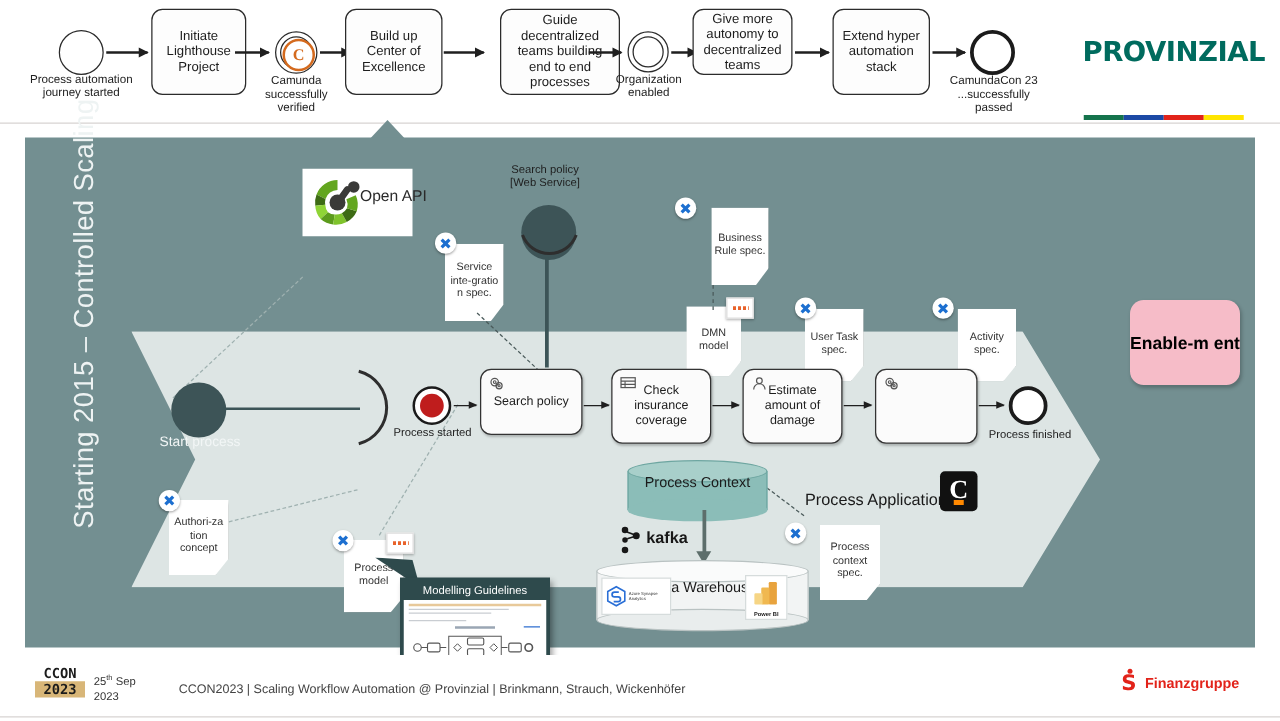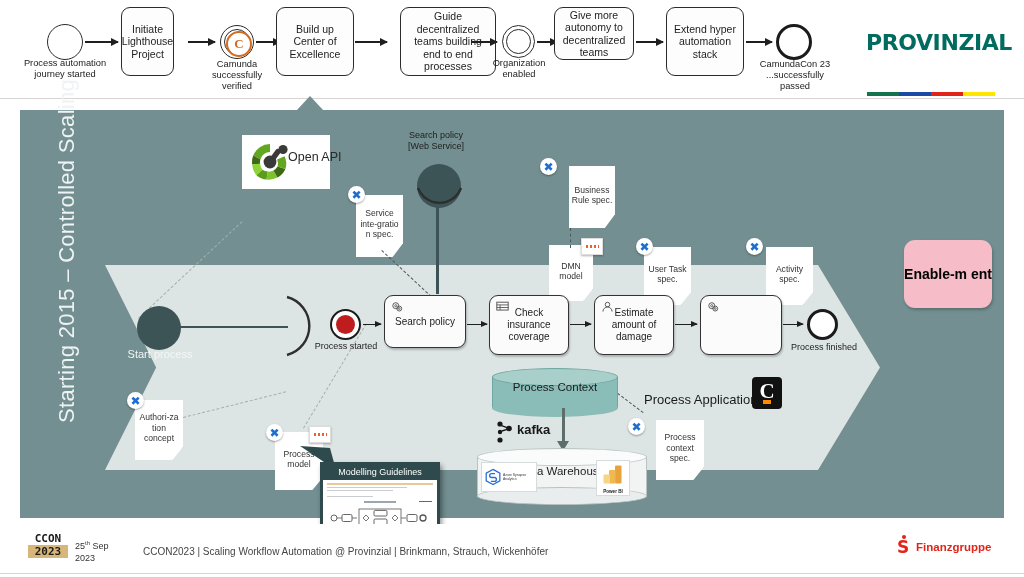--- a/index.html
+++ b/index.html
@@ -122,21 +122,21 @@
 </style>
 </head>
 <body>
 
 <div id="top-strip" class="abs">
 
   <div class="ev-circle ev-start abs" style="left:47px;top:24px;width:36px;height:36px;"></div>
   <div class="ev-label abs" style="left:22px;top:58px;width:86px;">Process automation journey started</div>
   <div class="flow-arrow abs" style="left:85px;top:41px;width:33px;"></div>
 
-  <div class="bpmn-task" style="left:121px;top:7px;width:53px;height:69px;">
+  <div class="bpmn-task" style="left:121px;top:7px;width:76px;height:69px;">
     <span>Initiate Lighthouse Project</span>
   </div>
   <div class="flow-arrow abs" style="left:188px;top:41px;width:27px;"></div>
 
   <div class="ev-circle ev-inter abs" style="left:220px;top:25px;width:34px;height:34px;"></div>
   <div class="abs" id="camunda-ring-inner" style="left:226px;top:31px;width:22px;height:22px;">
     <span>C</span>
   </div>
   <div class="ev-label abs" style="left:199px;top:59px;width:76px;">Camunda successfully verified</div>
   <div class="flow-arrow abs" style="left:256px;top:41px;width:24px;"></div>
@@ -315,21 +315,21 @@
       <circle cx="6" cy="6.5" r="1.2" fill="none" stroke="#555" stroke-width="1"></circle>
       <circle cx="10" cy="9.8" r="2.8" fill="none" stroke="#555" stroke-width="1.1"></circle>
       <circle cx="10" cy="9.8" r="1" fill="none" stroke="#555" stroke-width="1"></circle>
     </svg>
   </div>
   <div class="marrow abs" style="left:763px;top:214px;width:20px;"></div>
 
   <div class="ev-circle ev-end abs" style="left:787px;top:199px;width:31px;height:31px;"></div>
   <div class="abs" style="left:766px;top:232px;width:76px;text-align:center;font-size:9px;color:#1d1d1d;">Process finished</div>
 
-  <div class="cyl abs" style="left:472px;top:258px;width:126px;height:40px;">
+  <div class="cyl abs" style="left:482px;top:258px;width:112px;height:40px;">
     <div class="body" style="background:#8bbdb8;border-left:1px solid #6ea6a1;border-right:1px solid #6ea6a1;"></div>
     <div class="bot" style="background:#8bbdb8;"></div>
     <div class="top" style="background:#a8cfca;border:1px solid #6ea6a1;box-sizing:border-box;"></div>
     <div class="ctext">Process Context</div>
   </div>
 
   <div class="abs" style="left:624px;top:282px;width:140px;font-size:13px;color:#1a1a1a;">Process Application</div>
   <div class="camunda-c abs" style="left:732px;top:267px;width:30px;height:32px;">
     <span style="font-size:21px;line-height:21px;margin-bottom:3px;">C</span>
     <i style="left:11px;bottom:5px;width:8px;height:4px;"></i>

